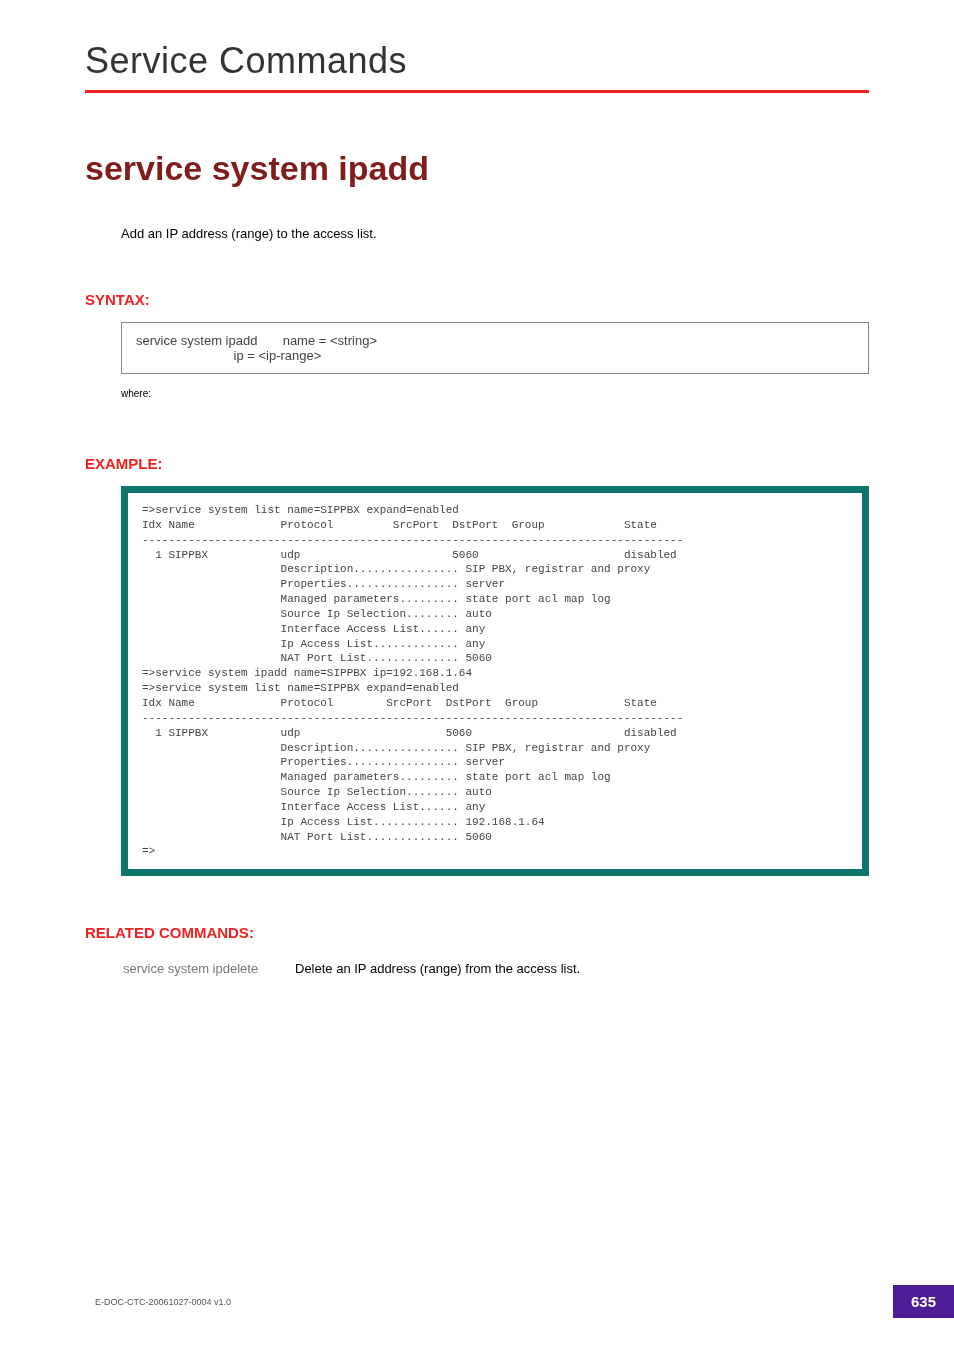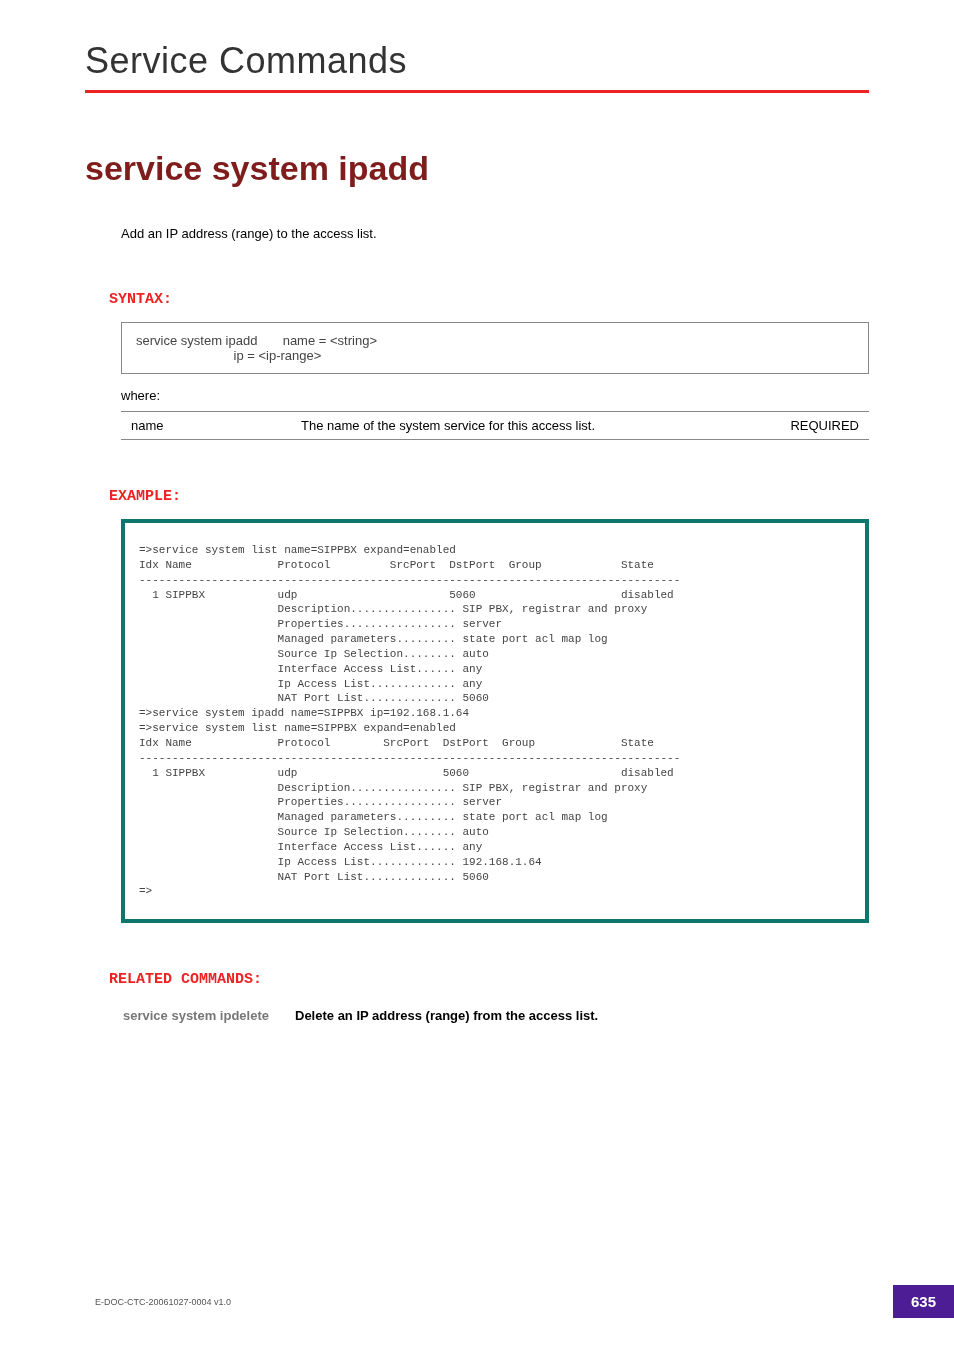--- a/index.html
+++ b/index.html
@@ -37,70 +37,69 @@
       font-size: 13px;
       color: #000;
       margin-left: 36px;
       margin-bottom: 50px;
     }
     .section-heading {
       font-size: 15px;
       font-weight: bold;
       color: #e22;
       margin-bottom: 14px;
-      font-family: Liberation Mono, monospace;
+      font-family: Liberation Sans, sans-serif;
       font-stretch: condensed;
-      margin-left: 24px;
     }
     .syntax-box {
       border: 1px solid #888;
       margin-left: 36px;
       padding: 10px 14px;
       font-family: Liberation Sans, sans-serif;
       font-size: 13px;
       color: #444;
       white-space: pre;
       margin-bottom: 14px;
     }
     .where-label {
-      font-size: 13px;
+      font-size: 10px;
       color: #000;
       margin-left: 36px;
       margin-bottom: 8px;
     }
     .param-table {
       margin-left: 36px;
       width: calc(100% - 36px);
       border-collapse: collapse;
       font-size: 13px;
       margin-bottom: 48px;
     }
     .param-table td {
       padding: 6px 10px;
       border-top: 1px solid #888;
       border-bottom: 1px solid #888;
     }
     .param-table td:first-child { width: 170px; }
     .param-table td:last-child { text-align: right; width: 110px; }
     .example-box {
-      border: 4px solid #0f766e;
+      border: 7px solid #0f766e;
       margin-left: 36px;
-      padding: 20px 14px;
+      padding: 10px 14px;
       font-family: 'Courier New', monospace;
       font-size: 11px;
       color: #444;
       white-space: pre;
       line-height: 1.35;
       margin-bottom: 48px;
     }
     .related-table {
       margin-left: 36px;
       font-size: 13px;
     }
-    .related-table td { padding: 4px 16px 4px 0; vertical-align: top; font-weight: bold; }
+    .related-table td { padding: 4px 16px 4px 0; vertical-align: top; }
     .related-table td:first-child { color: #777; width: 170px; }
     .footer {
       position: absolute;
       bottom: 32px;
       left: 95px;
       right: 0;
       display: flex;
       justify-content: space-between;
       align-items: center;
     }
@@ -127,25 +126,20 @@
 
 <div class="description">Add an IP address (range) to the access list.</div>
 
 <div class="section-heading">SYNTAX:</div>
 <div class="syntax-box">service system ipadd       name = &lt;string&gt;
                            ip = &lt;ip-range&gt;</div>
 
 <div class="where-label">where:</div>
 <table class="param-table">
   <tbody>
-      <tr>
-    <td>name</td>
-    <td>The name of the system service for this access list.</td>
-    <td>REQUIRED</td>
-  </tr>
 </tbody>
   </table>
 
 <div class="section-heading">EXAMPLE:</div>
 <div class="example-box">=&gt;service system list name=SIPPBX expand=enabled
 Idx Name             Protocol         SrcPort  DstPort  Group            State
 ----------------------------------------------------------------------------------
   1 SIPPBX           udp                       5060                      disabled
                      Description................ SIP PBX, registrar and proxy
                      Properties................. server

